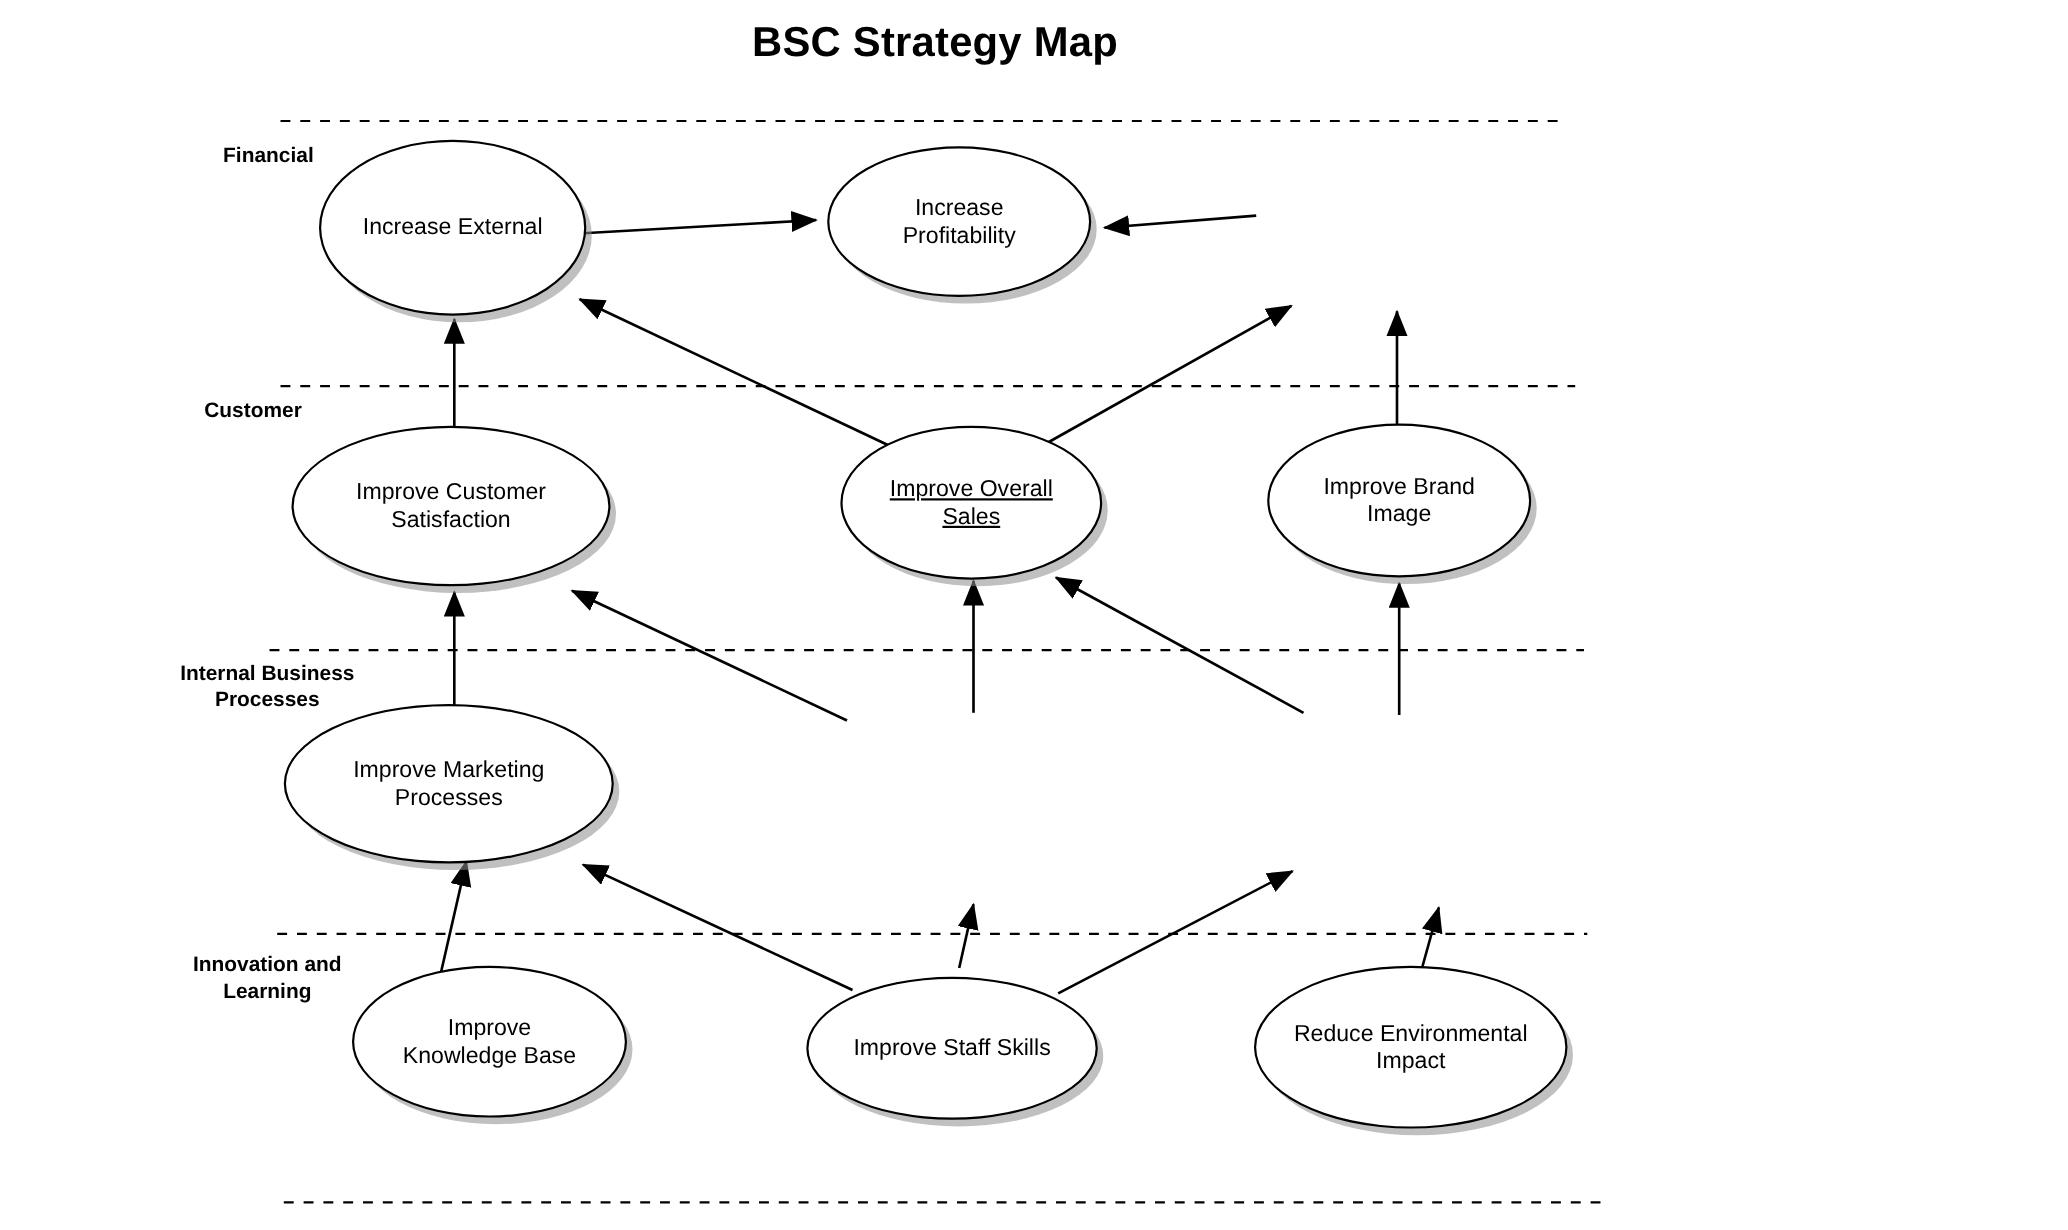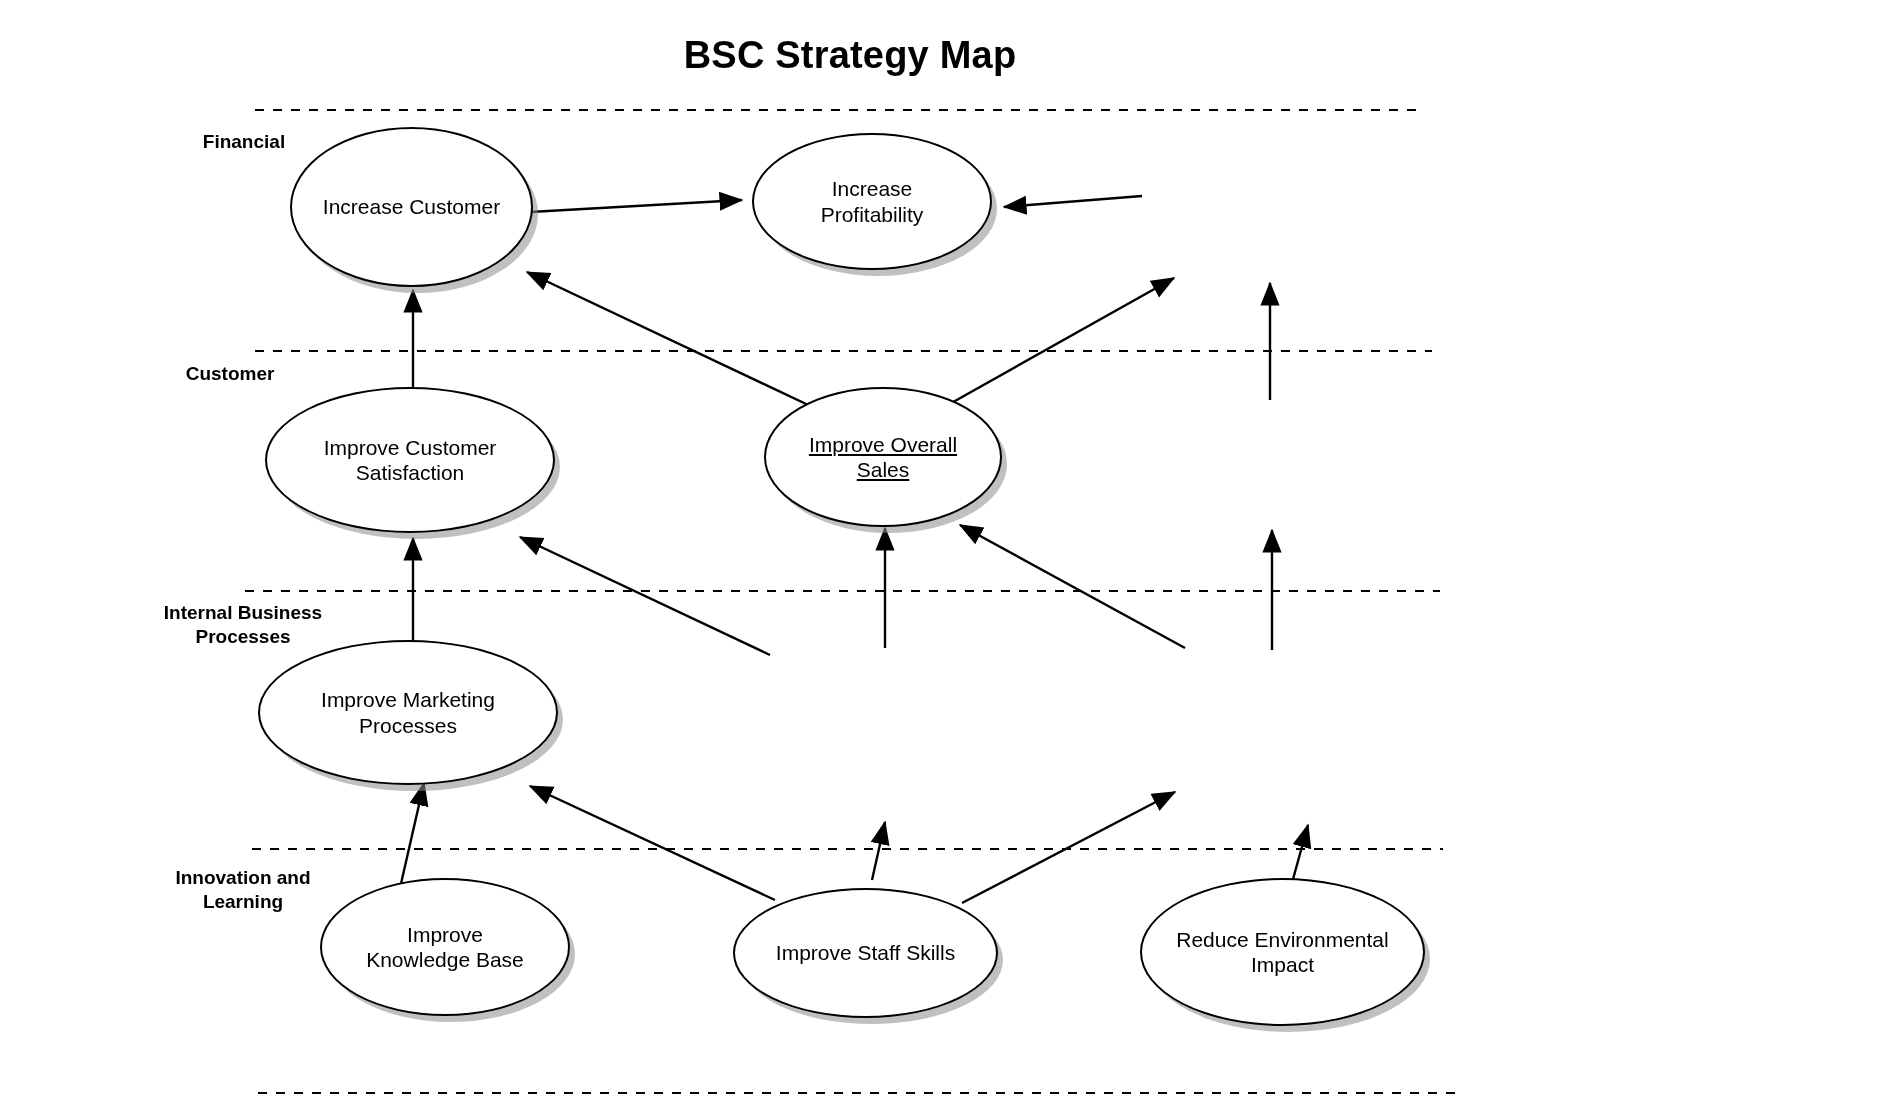--- a/index.html
+++ b/index.html
@@ -21,21 +21,20 @@
   }
   #title {
     position: absolute;
     top: 18px;
     left: 0;
     width: 1700px;
     text-align: center;
     font-size: 38px;
     font-weight: bold;
     letter-spacing: 0.2px;
-    margin-top: 16px;
   }
   .perspective-label {
     position: absolute;
     font-size: 19px;
     font-weight: bold;
     line-height: 1.25;
     text-align: center;
     white-space: pre-line;
   }
   svg#edges {
@@ -108,34 +107,38 @@
   </svg>
 
   <div class="perspective-label" style="left:169px; top:130px; width:150px;">Financial</div>
   <div class="perspective-label" style="left:155px; top:362px; width:150px;">Customer</div>
   <div class="perspective-label" style="left:138px; top:601px; width:210px;">Internal Business
 Processes</div>
   <div class="perspective-label" style="left:138px; top:866px; width:210px;">Innovation and
 Learning</div>
 
   <div class="node" style="left:290px; top:127px; width:243px; height:160px;">
-    <span>Increase Customer</span>
+    <span>Increase External</span>
   </div>
   <div class="node" style="left:752px; top:133px; width:240px; height:137px;">
     <span>Increase
 Profitability</span>
   </div>
 
   <div class="node" style="left:265px; top:387px; width:290px; height:146px;">
     <span>Improve Customer
 Satisfaction</span>
   </div>
   <div class="node" style="left:764px; top:387px; width:238px; height:140px;text-decoration:underline;">
     <span>Improve Overall
 Sales</span>
+  </div>
+  <div class="node" style="left:1152px; top:385px; width:240px; height:140px;">
+    <span>Improve Brand
+Image</span>
   </div>
 
   <div class="node" style="left:258px; top:640px; width:300px; height:145px;">
     <span>Improve Marketing
 Processes</span>
   </div>
 
   <div class="node" style="left:320px; top:878px; width:250px; height:138px;">
     <span>Improve
 Knowledge Base</span>

